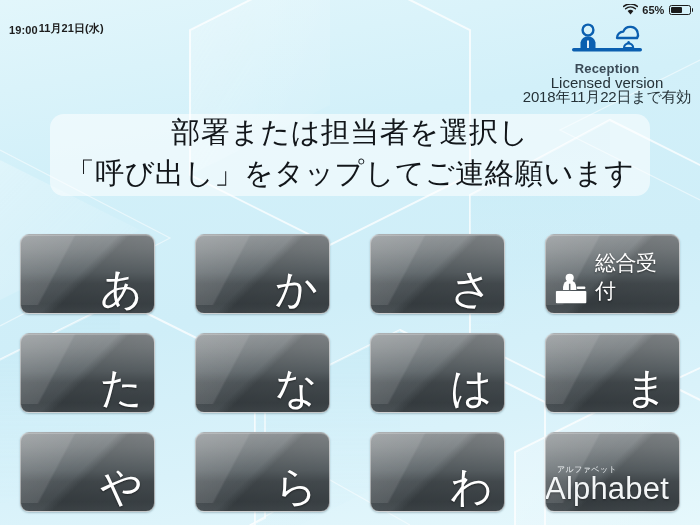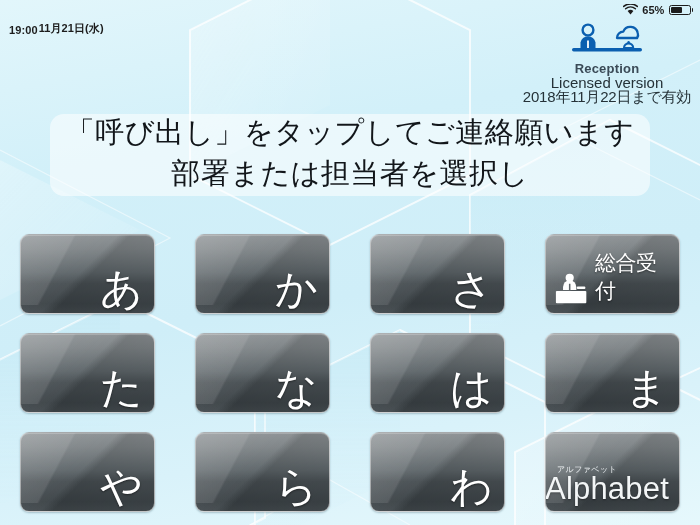--- a/index.html
+++ b/index.html
@@ -201,22 +201,22 @@
 
       <rect x="8" y="26" width="70" height="3.4" rx="1.7" fill="#0b5fb0"></rect>
     </svg>
     <div id="reception-word">Reception</div>
     <div class="license-line">Licensed version</div>
     <div class="license-line" id="license-date">2018年11月22日まで有効</div>
   </div>
 
   <div id="heading-panel"></div>
   <div id="heading">
+    <div>部署または担当者を選択し</div>
     <div>「呼び出し」をタップしてご連絡願います</div>
-    <div>部署または担当者を選択し</div>
   </div>
 
   <div id="grid">
       <div class="tile">
         <span class="tile-label">あ</span>
       </div>
       <div class="tile">
         <span class="tile-label">か</span>
       </div>
       <div class="tile">

